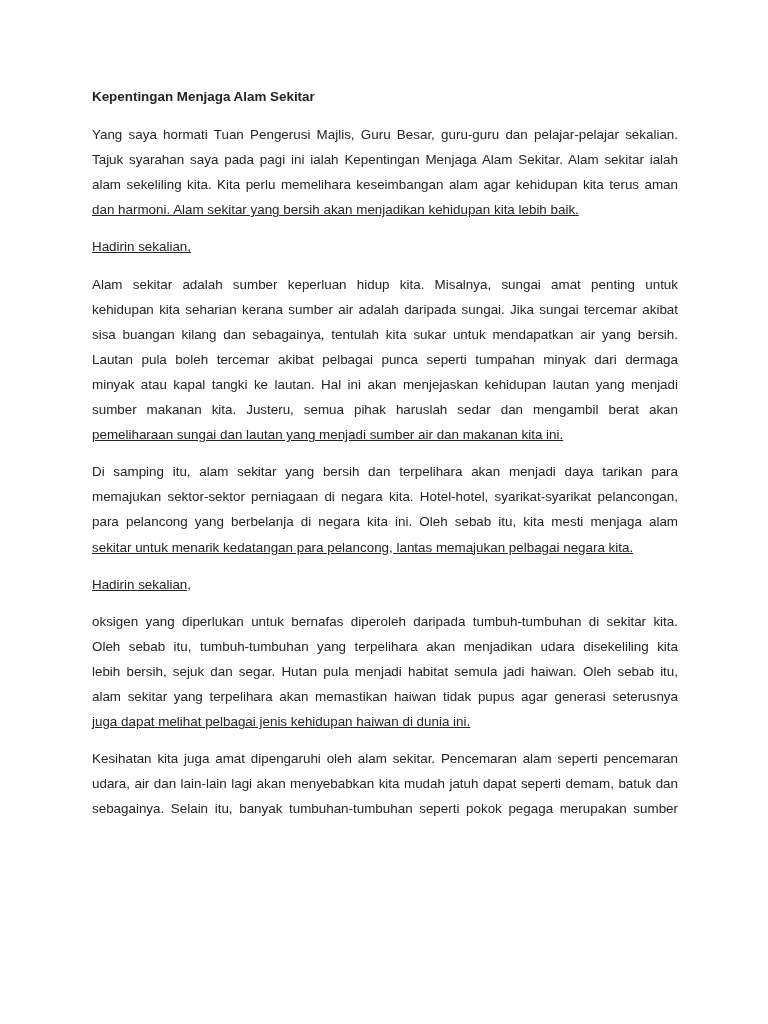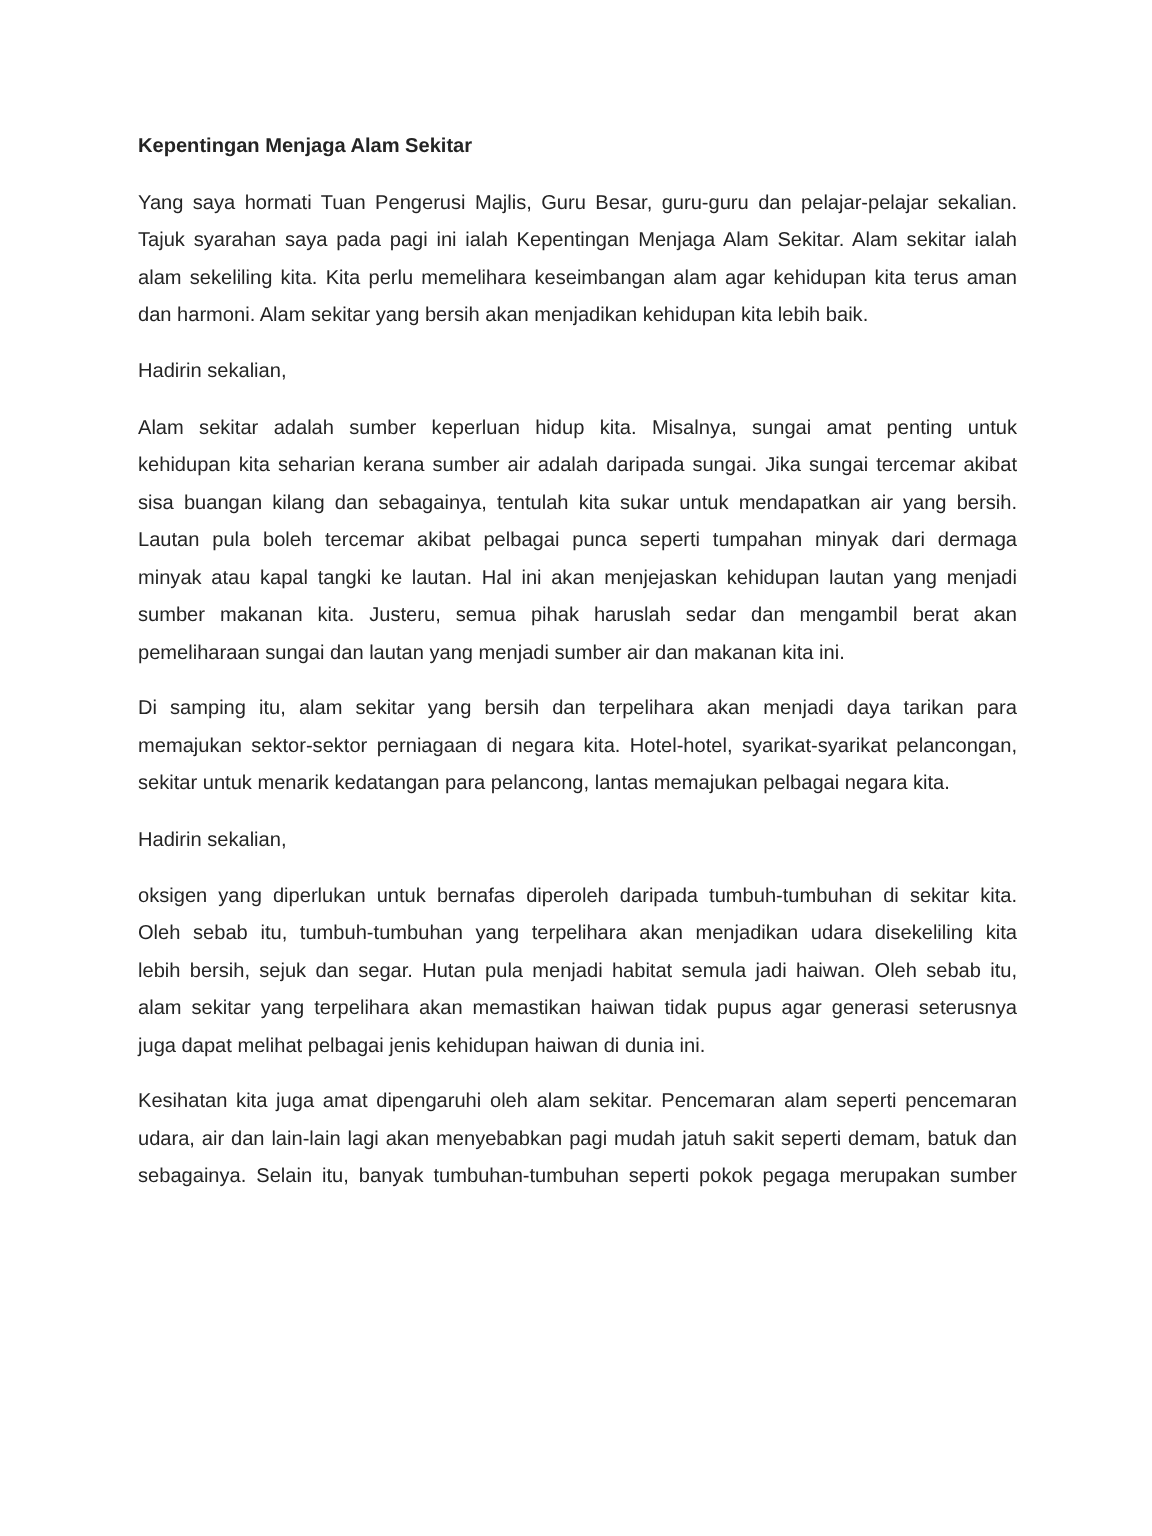--- a/index.html
+++ b/index.html
@@ -34,20 +34,21 @@
   }
   .ln {
     font-size: 13.4px;
     line-height: 25.1px;
     text-align: justify;
     text-align-last: justify;
   }
   .ln-end {
     text-align: left;
     text-align-last: left;
+    text-decoration: underline;
   }
   .salutation .ln {
     text-align: left;
     text-align-last: left;
   }
 </style>
 </head>
 <body>
 
 <main class="page">
@@ -71,34 +72,35 @@
     <div class="ln">sisa buangan kilang dan sebagainya, tentulah kita sukar untuk mendapatkan air yang bersih.</div>
     <div class="ln">Lautan pula boleh tercemar akibat pelbagai punca seperti tumpahan minyak dari dermaga</div>
     <div class="ln">minyak atau kapal tangki ke lautan. Hal ini akan menjejaskan kehidupan lautan yang menjadi</div>
     <div class="ln">sumber makanan kita. Justeru, semua pihak haruslah sedar dan mengambil berat akan</div>
     <div class="ln ln-end">pemeliharaan sungai dan lautan yang menjadi sumber air dan makanan kita ini.</div>
   </section>
 
   <section class="para">
     <div class="ln">Di samping itu, alam sekitar yang bersih dan terpelihara akan menjadi daya tarikan para</div>
     <div class="ln">memajukan sektor-sektor perniagaan di negara kita. Hotel-hotel, syarikat-syarikat pelancongan,</div>
+    <div class="ln">para pelancong yang berbelanja di negara kita ini. Oleh sebab itu, kita mesti menjaga alam</div>
     <div class="ln ln-end">sekitar untuk menarik kedatangan para pelancong, lantas memajukan pelbagai negara kita.</div>
   </section>
 
   <section class="para salutation">
     <div class="ln ln-end">Hadirin sekalian,</div>
   </section>
 
   <section class="para">
     <div class="ln">oksigen yang diperlukan untuk bernafas diperoleh daripada tumbuh-tumbuhan di sekitar kita.</div>
     <div class="ln">Oleh sebab itu, tumbuh-tumbuhan yang terpelihara akan menjadikan udara disekeliling kita</div>
     <div class="ln">lebih bersih, sejuk dan segar.  Hutan pula menjadi habitat semula jadi haiwan. Oleh sebab itu,</div>
     <div class="ln">alam sekitar yang terpelihara akan memastikan haiwan tidak pupus agar generasi seterusnya</div>
     <div class="ln ln-end">juga dapat melihat pelbagai jenis kehidupan haiwan di dunia ini.</div>
   </section>
 
   <section class="para">
     <div class="ln">Kesihatan kita juga amat dipengaruhi oleh alam sekitar. Pencemaran alam seperti pencemaran</div>
-    <div class="ln">udara, air dan lain-lain lagi akan menyebabkan pagi mudah jatuh sakit seperti demam, batuk dan</div>
+    <div class="ln">udara, air dan lain-lain lagi akan menyebabkan kita mudah jatuh dapat seperti demam, batuk dan</div>
     <div class="ln">sebagainya. Selain itu, banyak tumbuhan-tumbuhan seperti pokok pegaga merupakan sumber</div>
   </section>
 
 </main>
 
 </body></html>

